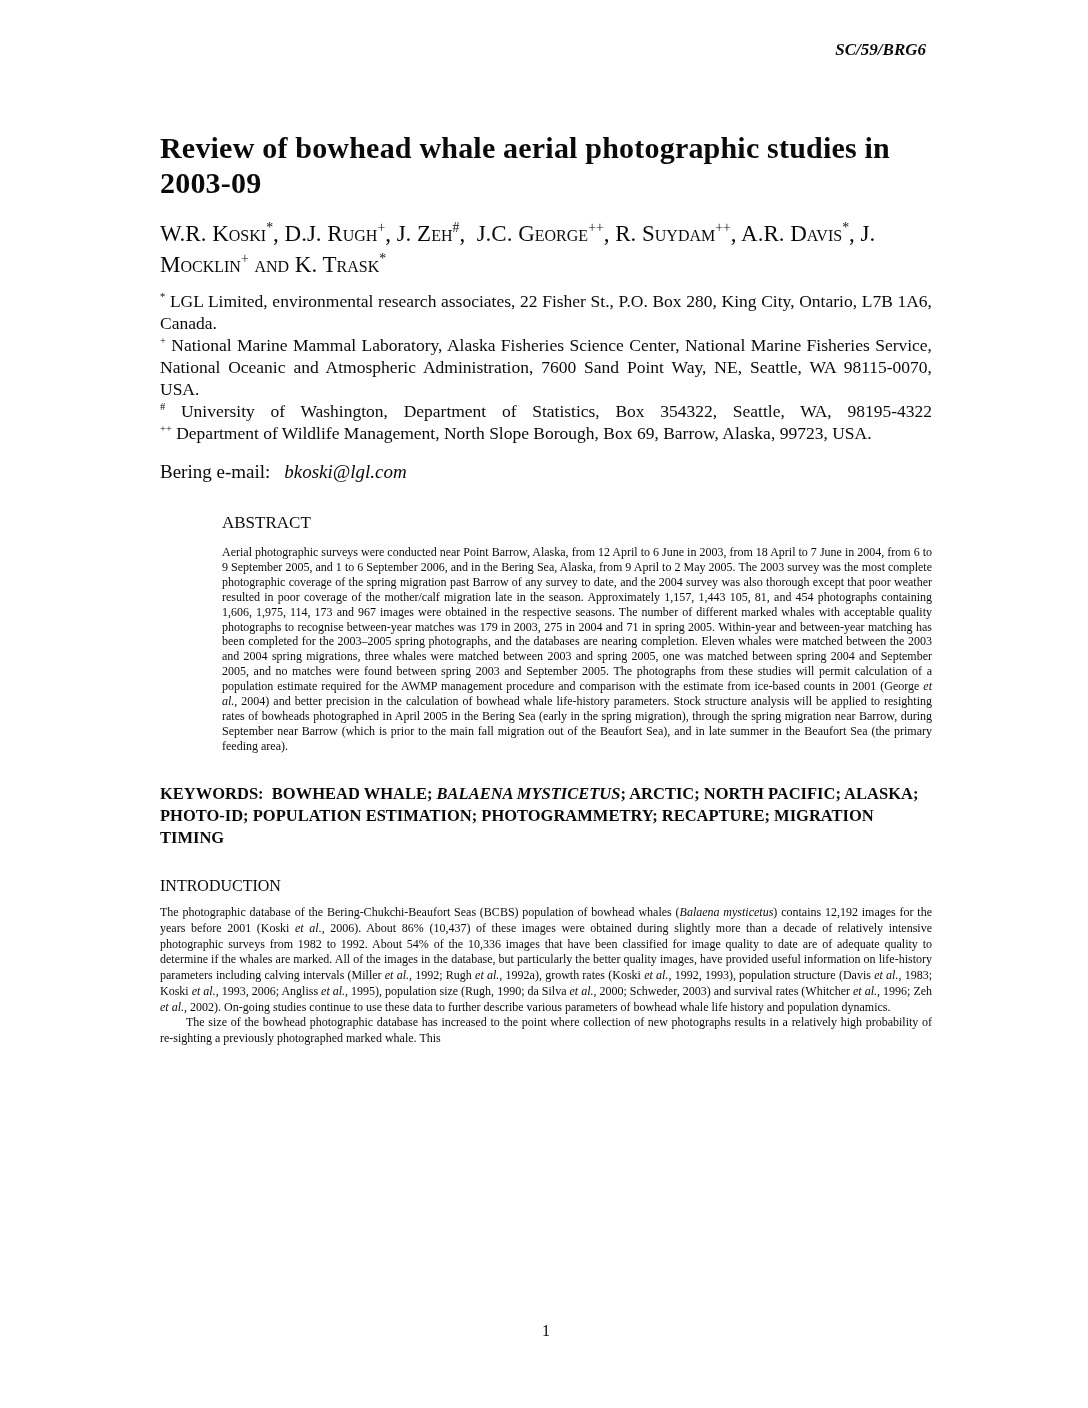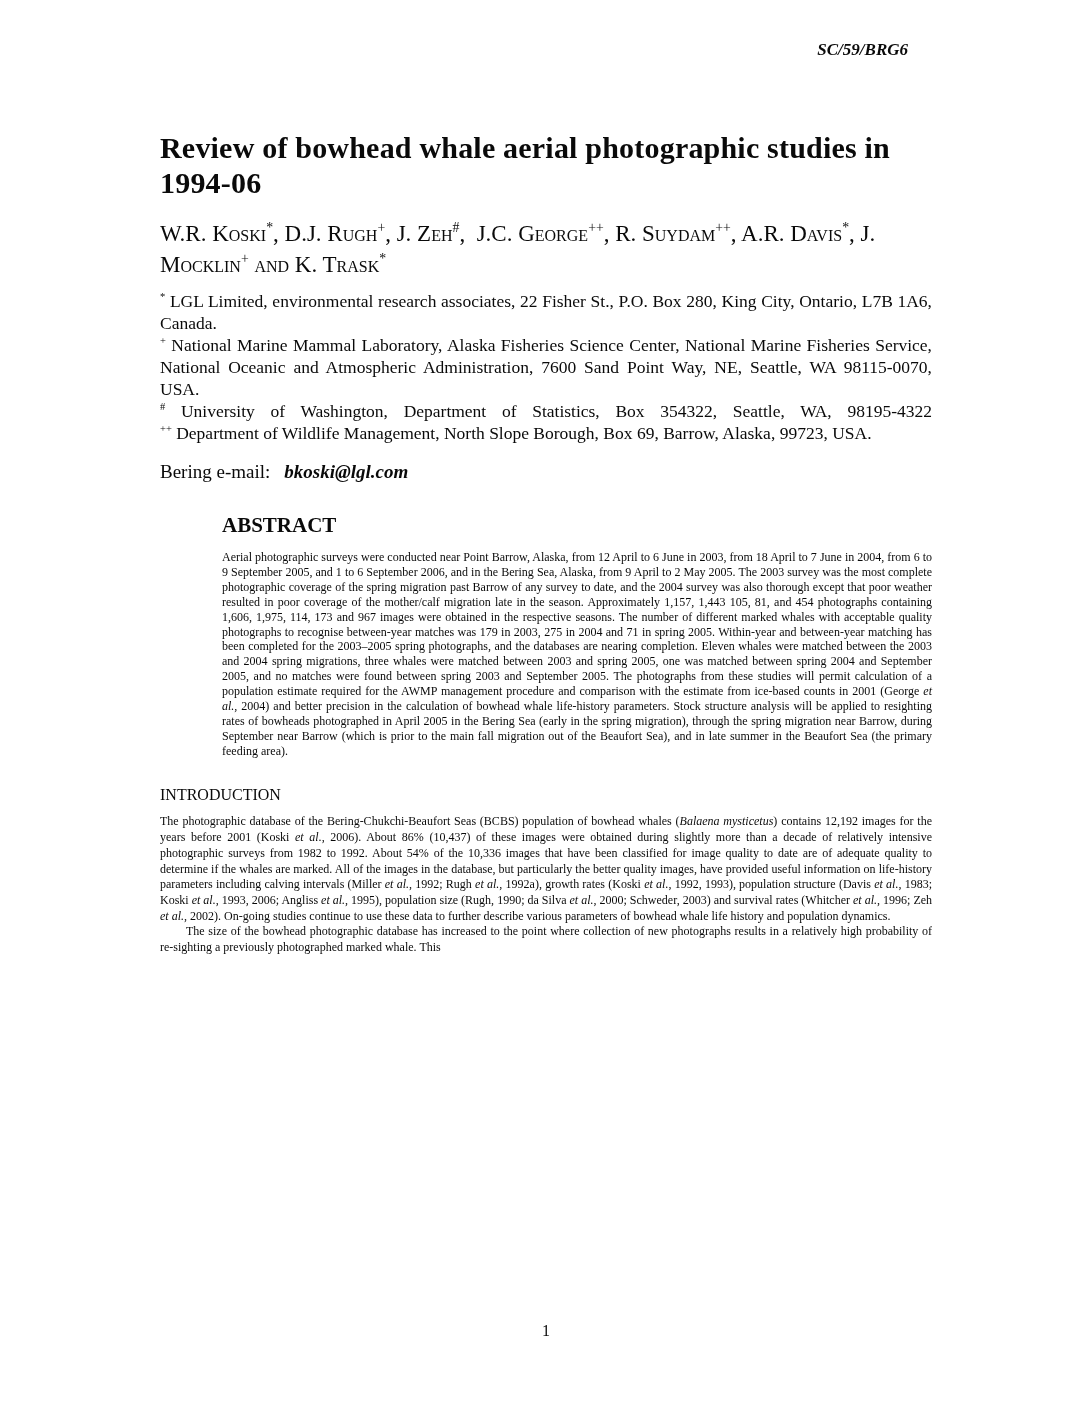--- a/index.html
+++ b/index.html
@@ -6,44 +6,44 @@
   html, body { background: #ffffff; }
   body {
     width: 1088px; height: 1408px;
     position: relative;
     overflow: hidden;
     font-family: "Liberation Serif", "DejaVu Serif", serif;
     color: #0a0a0a;
   }
   .page { position: absolute; inset: 0; background: #fff; }
   .header-ref {
-    position: absolute; top: 40px; right: 180px;
+    position: absolute; top: 40px; right: 162px;
     font-style: italic; font-weight: bold; font-size: 17px;
   }
   .content { margin: 0 156px 0 160px; padding-top: 130px; }
   .paper-title {
     font-size: 30px; font-weight: bold; line-height: 1.18;
     letter-spacing: 0.2px;
   }
   .authors {
     margin-top: 17px;
     font-size: 23px; line-height: 1.35;
     font-variant: small-caps;
   }
   sup { font-size: 60%; vertical-align: super; line-height: 0; }
   .affiliations { margin-top: 10px; }
   .affiliation {
     font-size: 17.5px; line-height: 1.26;
     text-align: justify;
   }
   .affiliation.stretch { text-align-last: justify; }
   .contact-line { margin-top: 17px; font-size: 19px; }
-  .contact-email { font-style: italic; margin-left: 14px; font-weight: bold; }
+  .contact-email { font-style: italic; margin-left: 14px; }
   .abstract-block { margin-top: 30px; margin-left: 62px; width: 710px; }
-  .abstract-heading { font-weight: bold; font-size: 21px; }
+  .abstract-heading { font-weight: normal; font-size: 17px; }
   .abstract-text {
     margin-top: 12px; font-size: 12px; line-height: 1.24;
     text-align: justify;
   }
   .keywords {
     margin-top: 30px; font-weight: bold; font-size: 16.5px;
     line-height: 1.33; text-align: left;
   }
   .intro-heading { margin-top: 28px; font-weight: normal; font-size: 16px; }
   .intro-paragraph {
@@ -58,40 +58,41 @@
 </style>
 </head>
 <body>
 
 <div class="page">
 
   <div class="header-ref">SC/59/BRG6</div>
 
   <div class="content">
 
-    <h1 class="paper-title">Review of bowhead whale aerial photographic studies in 1994-06</h1>
+    <h1 class="paper-title">Review of bowhead whale aerial photographic studies in 2003-09</h1>
 
     <div class="authors"><span>W.R. Koski</span><sup>*</sup><span>, D.J. Rugh</span><sup>+</sup><span>, J. Zeh</span><sup>#</sup><span>,&nbsp; J.C. George</span><sup>++</sup><span>, R. Suydam</span><sup>++</sup><span>, A.R. Davis</span><sup>*</sup><span>, J. Mocklin</span><sup>+</sup><span> and K. Trask</span><sup>*</sup></div>
 
     <div class="affiliations">
       <p class="affiliation"><sup>*</sup><span> LGL Limited, environmental research associates, 22 Fisher St., P.O. Box 280, King City, Ontario, L7B 1A6, Canada.</span></p>
       <p class="affiliation"><sup>+</sup><span> National Marine Mammal Laboratory, Alaska Fisheries Science Center, National Marine Fisheries Service, National Oceanic and Atmospheric Administration, 7600 Sand Point Way, NE, Seattle, WA 98115-0070, USA.</span></p>
       <p class="affiliation stretch"><sup>#</sup><span> University of Washington, Department of Statistics, Box 354322, Seattle, WA, 98195-4322</span></p>
       <p class="affiliation"><sup>++</sup><span> Department of Wildlife Management, North Slope Borough, Box 69, Barrow, Alaska, 99723, USA.</span></p>
     </div>
 
     <p class="contact-line">
       <span>Bering e-mail:</span><span class="contact-email">bkoski@lgl.com</span>
     </p>
 
     <div class="abstract-block">
       <div class="abstract-heading">ABSTRACT</div>
       <p class="abstract-text"><span>Aerial photographic surveys were conducted near Point Barrow, Alaska, from 12 April to 6 June in 2003, from 18 April to 7 June in 2004, from 6 to 9 September 2005, and 1 to 6 September 2006, and in the Bering Sea, Alaska, from 9 April to 2 May 2005. The 2003 survey was the most complete photographic coverage of the spring migration past Barrow of any survey to date, and the 2004 survey was also thorough except that poor weather resulted in poor coverage of the mother/calf migration late in the season. Approximately 1,157, 1,443 105, 81, and 454 photographs containing 1,606, 1,975, 114, 173 and 967 images were obtained in the respective seasons. The number of different marked whales with acceptable quality photographs to recognise between-year matches was 179 in 2003, 275 in 2004 and 71 in spring 2005. Within-year and between-year matching has been completed for the 2003–2005 spring photographs, and the databases are nearing completion. Eleven whales were matched between the 2003 and 2004 spring migrations, three whales were matched between 2003 and spring 2005, one was matched between spring 2004 and September 2005, and no matches were found between spring 2003 and September 2005. The photographs from these studies will permit calculation of a population estimate required for the AWMP management procedure and comparison with the estimate from ice-based counts in 2001 (George </span><i>et al.</i><span>, 2004) and better precision in the calculation of bowhead whale life-history parameters. Stock structure analysis will be applied to resighting rates of bowheads photographed in April 2005 in the Bering Sea (early in the spring migration), through the spring migration near Barrow, during September near Barrow (which is prior to the main fall migration out of the Beaufort Sea), and in late summer in the Beaufort Sea (the primary feeding area).</span></p>
     </div>
 
+    <p class="keywords"><span>KEYWORDS:&nbsp; BOWHEAD WHALE; </span><i>BALAENA MYSTICETUS</i><span>; ARCTIC; NORTH PACIFIC; ALASKA; PHOTO-ID; POPULATION ESTIMATION; PHOTOGRAMMETRY; RECAPTURE; MIGRATION TIMING</span></p>
 
     <div class="intro-heading">INTRODUCTION</div>
 
     <p class="intro-paragraph first"><span>The photographic database of the Bering-Chukchi-Beaufort Seas (BCBS) population of bowhead whales (</span><i>Balaena mysticetus</i><span>) contains 12,192 images for the years before 2001 (Koski </span><i>et al.</i><span>, 2006). About 86% (10,437) of these images were obtained during slightly more than a decade of relatively intensive photographic surveys from 1982 to 1992. About 54% of the 10,336 images that have been classified for image quality to date are of adequate quality to determine if the whales are marked. All of the images in the database, but particularly the better quality images, have provided useful information on life-history parameters including calving intervals (Miller </span><i>et al.</i><span>, 1992; Rugh </span><i>et al.</i><span>, 1992a), growth rates (Koski </span><i>et al.</i><span>, 1992, 1993), population structure (Davis </span><i>et al.</i><span>, 1983; Koski </span><i>et al.</i><span>, 1993, 2006; Angliss </span><i>et al.</i><span>, 1995), population size (Rugh, 1990; da Silva </span><i>et al.</i><span>, 2000; Schweder, 2003) and survival rates (Whitcher </span><i>et al.</i><span>, 1996; Zeh </span><i>et al.</i><span>, 2002). On-going studies continue to use these data to further describe various parameters of bowhead whale life history and population dynamics.</span></p>
 
     <p class="intro-paragraph indented"><span>The size of the bowhead photographic database has increased to the point where collection of new photographs results in a relatively high probability of re-sighting a previously photographed marked whale. This</span></p>
 
   </div>
 
   <div class="page-number">1</div>

